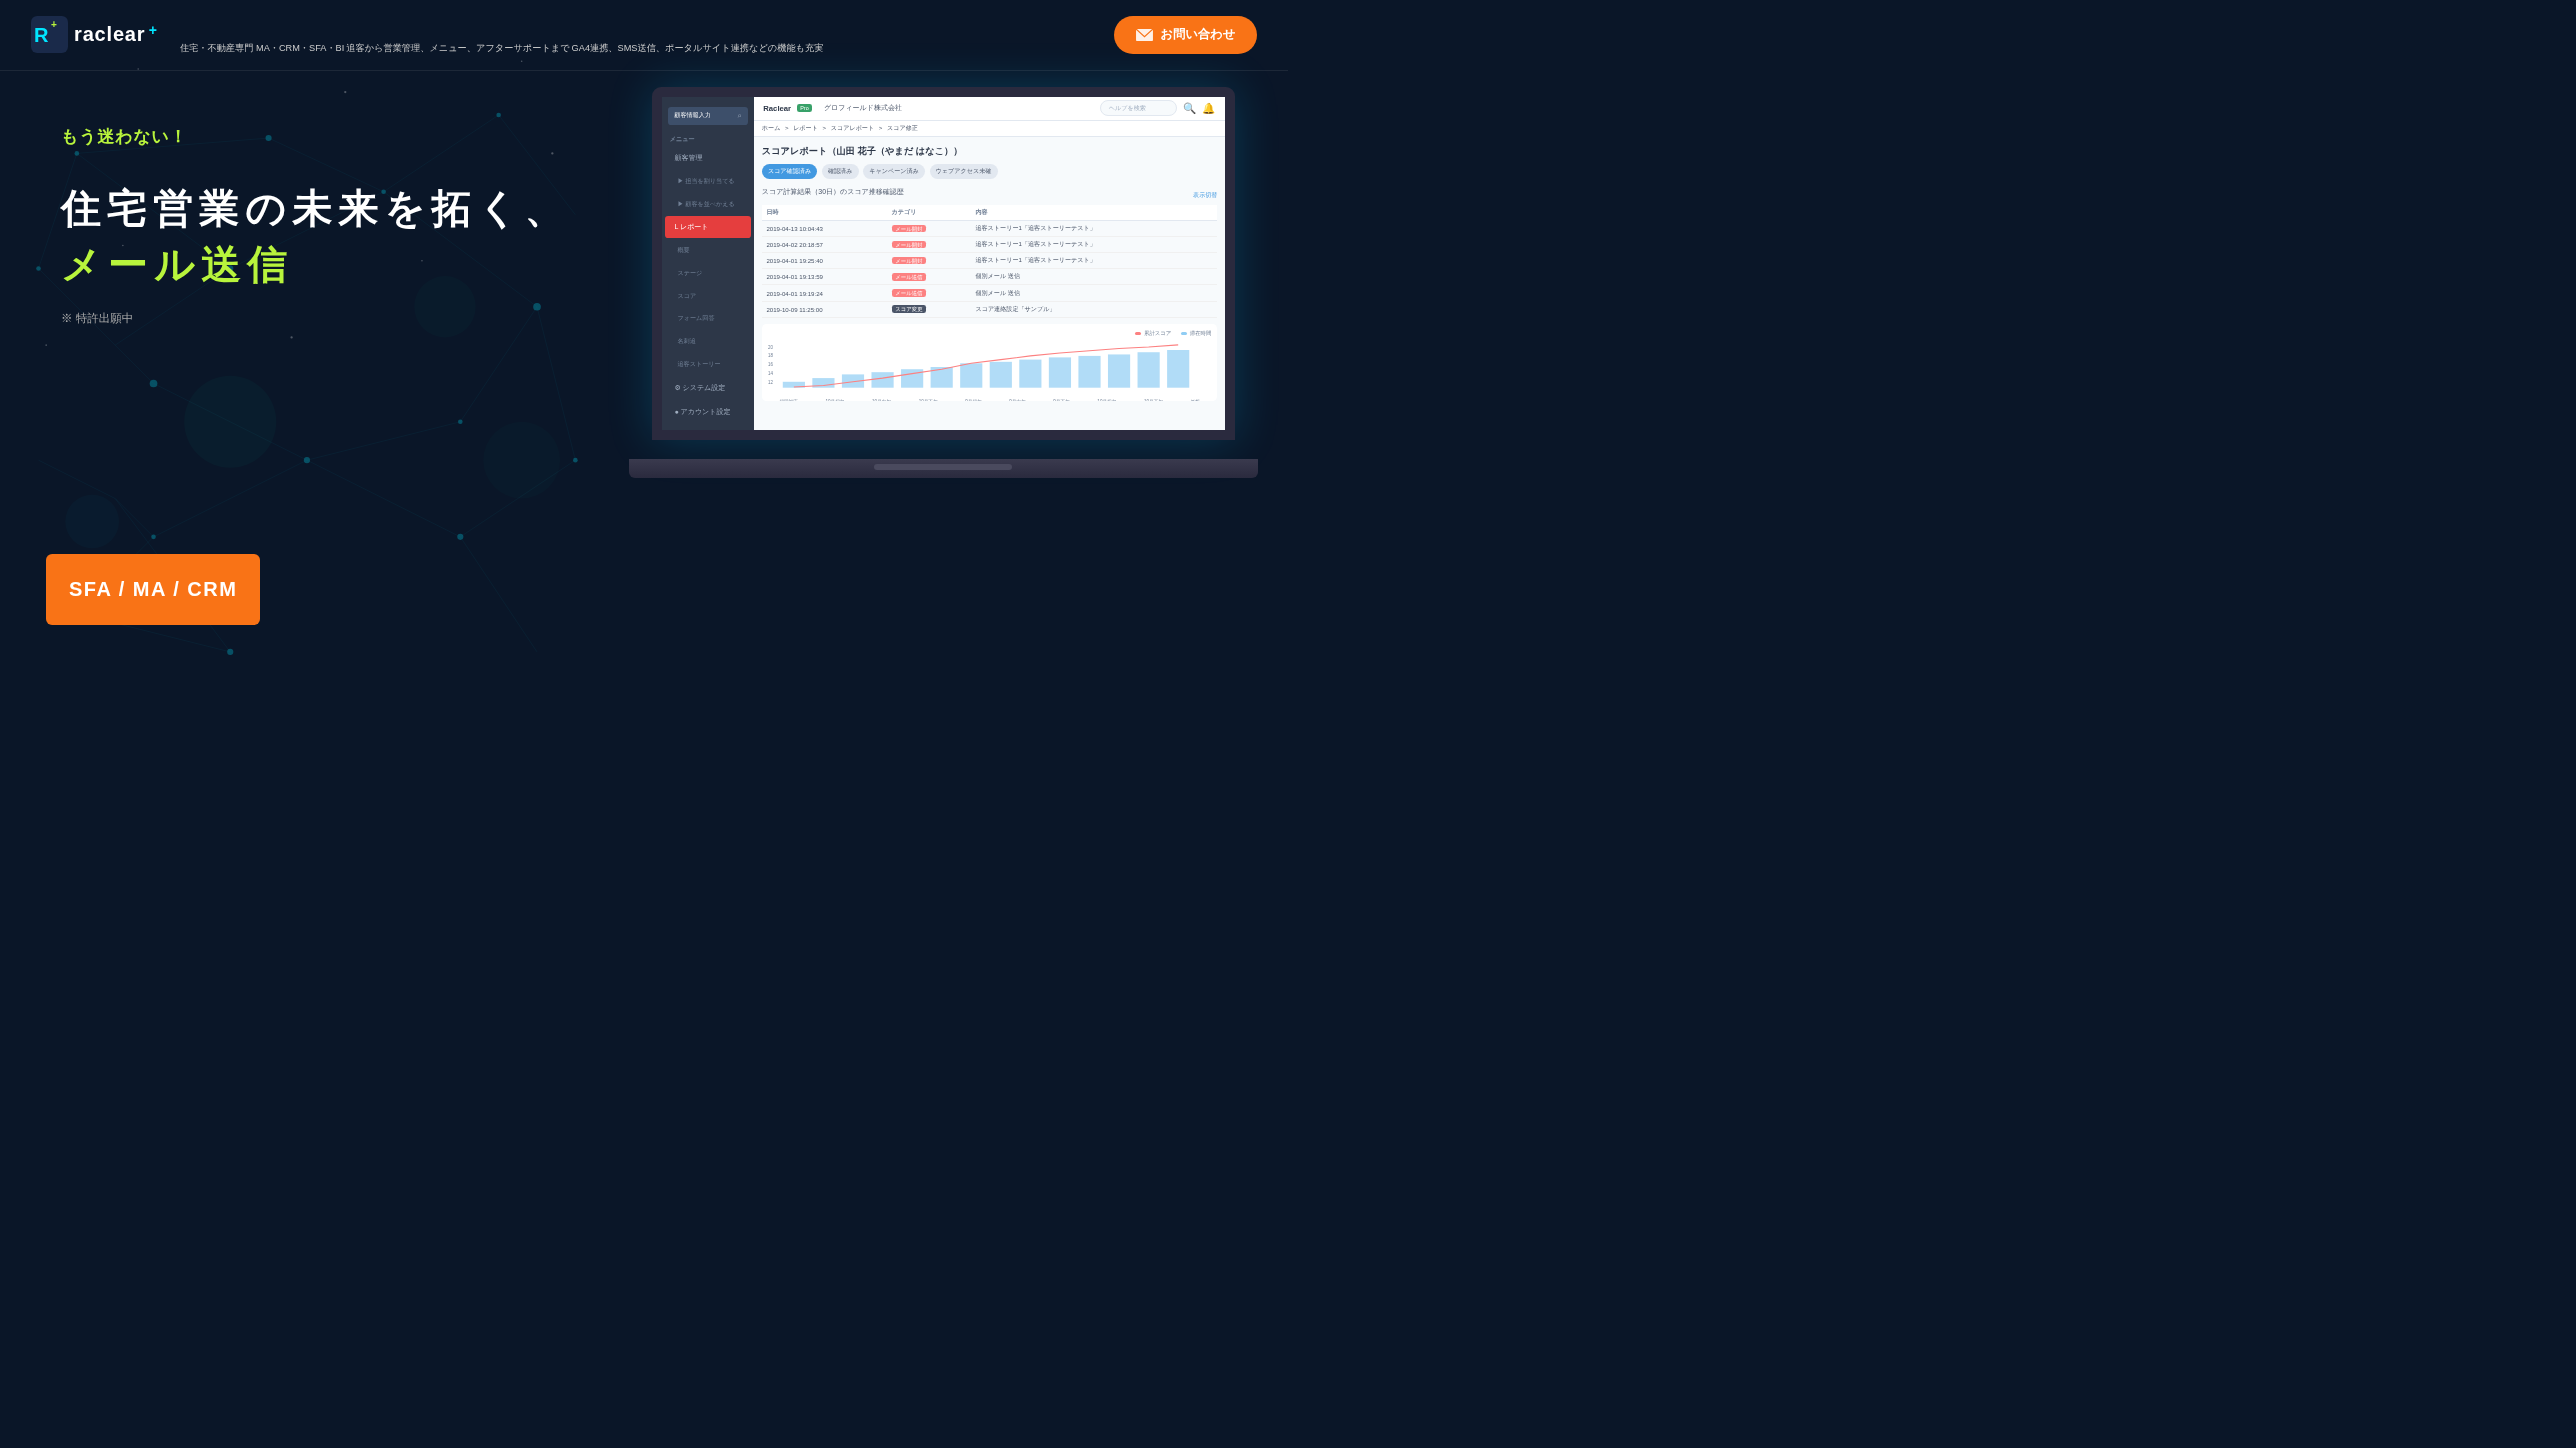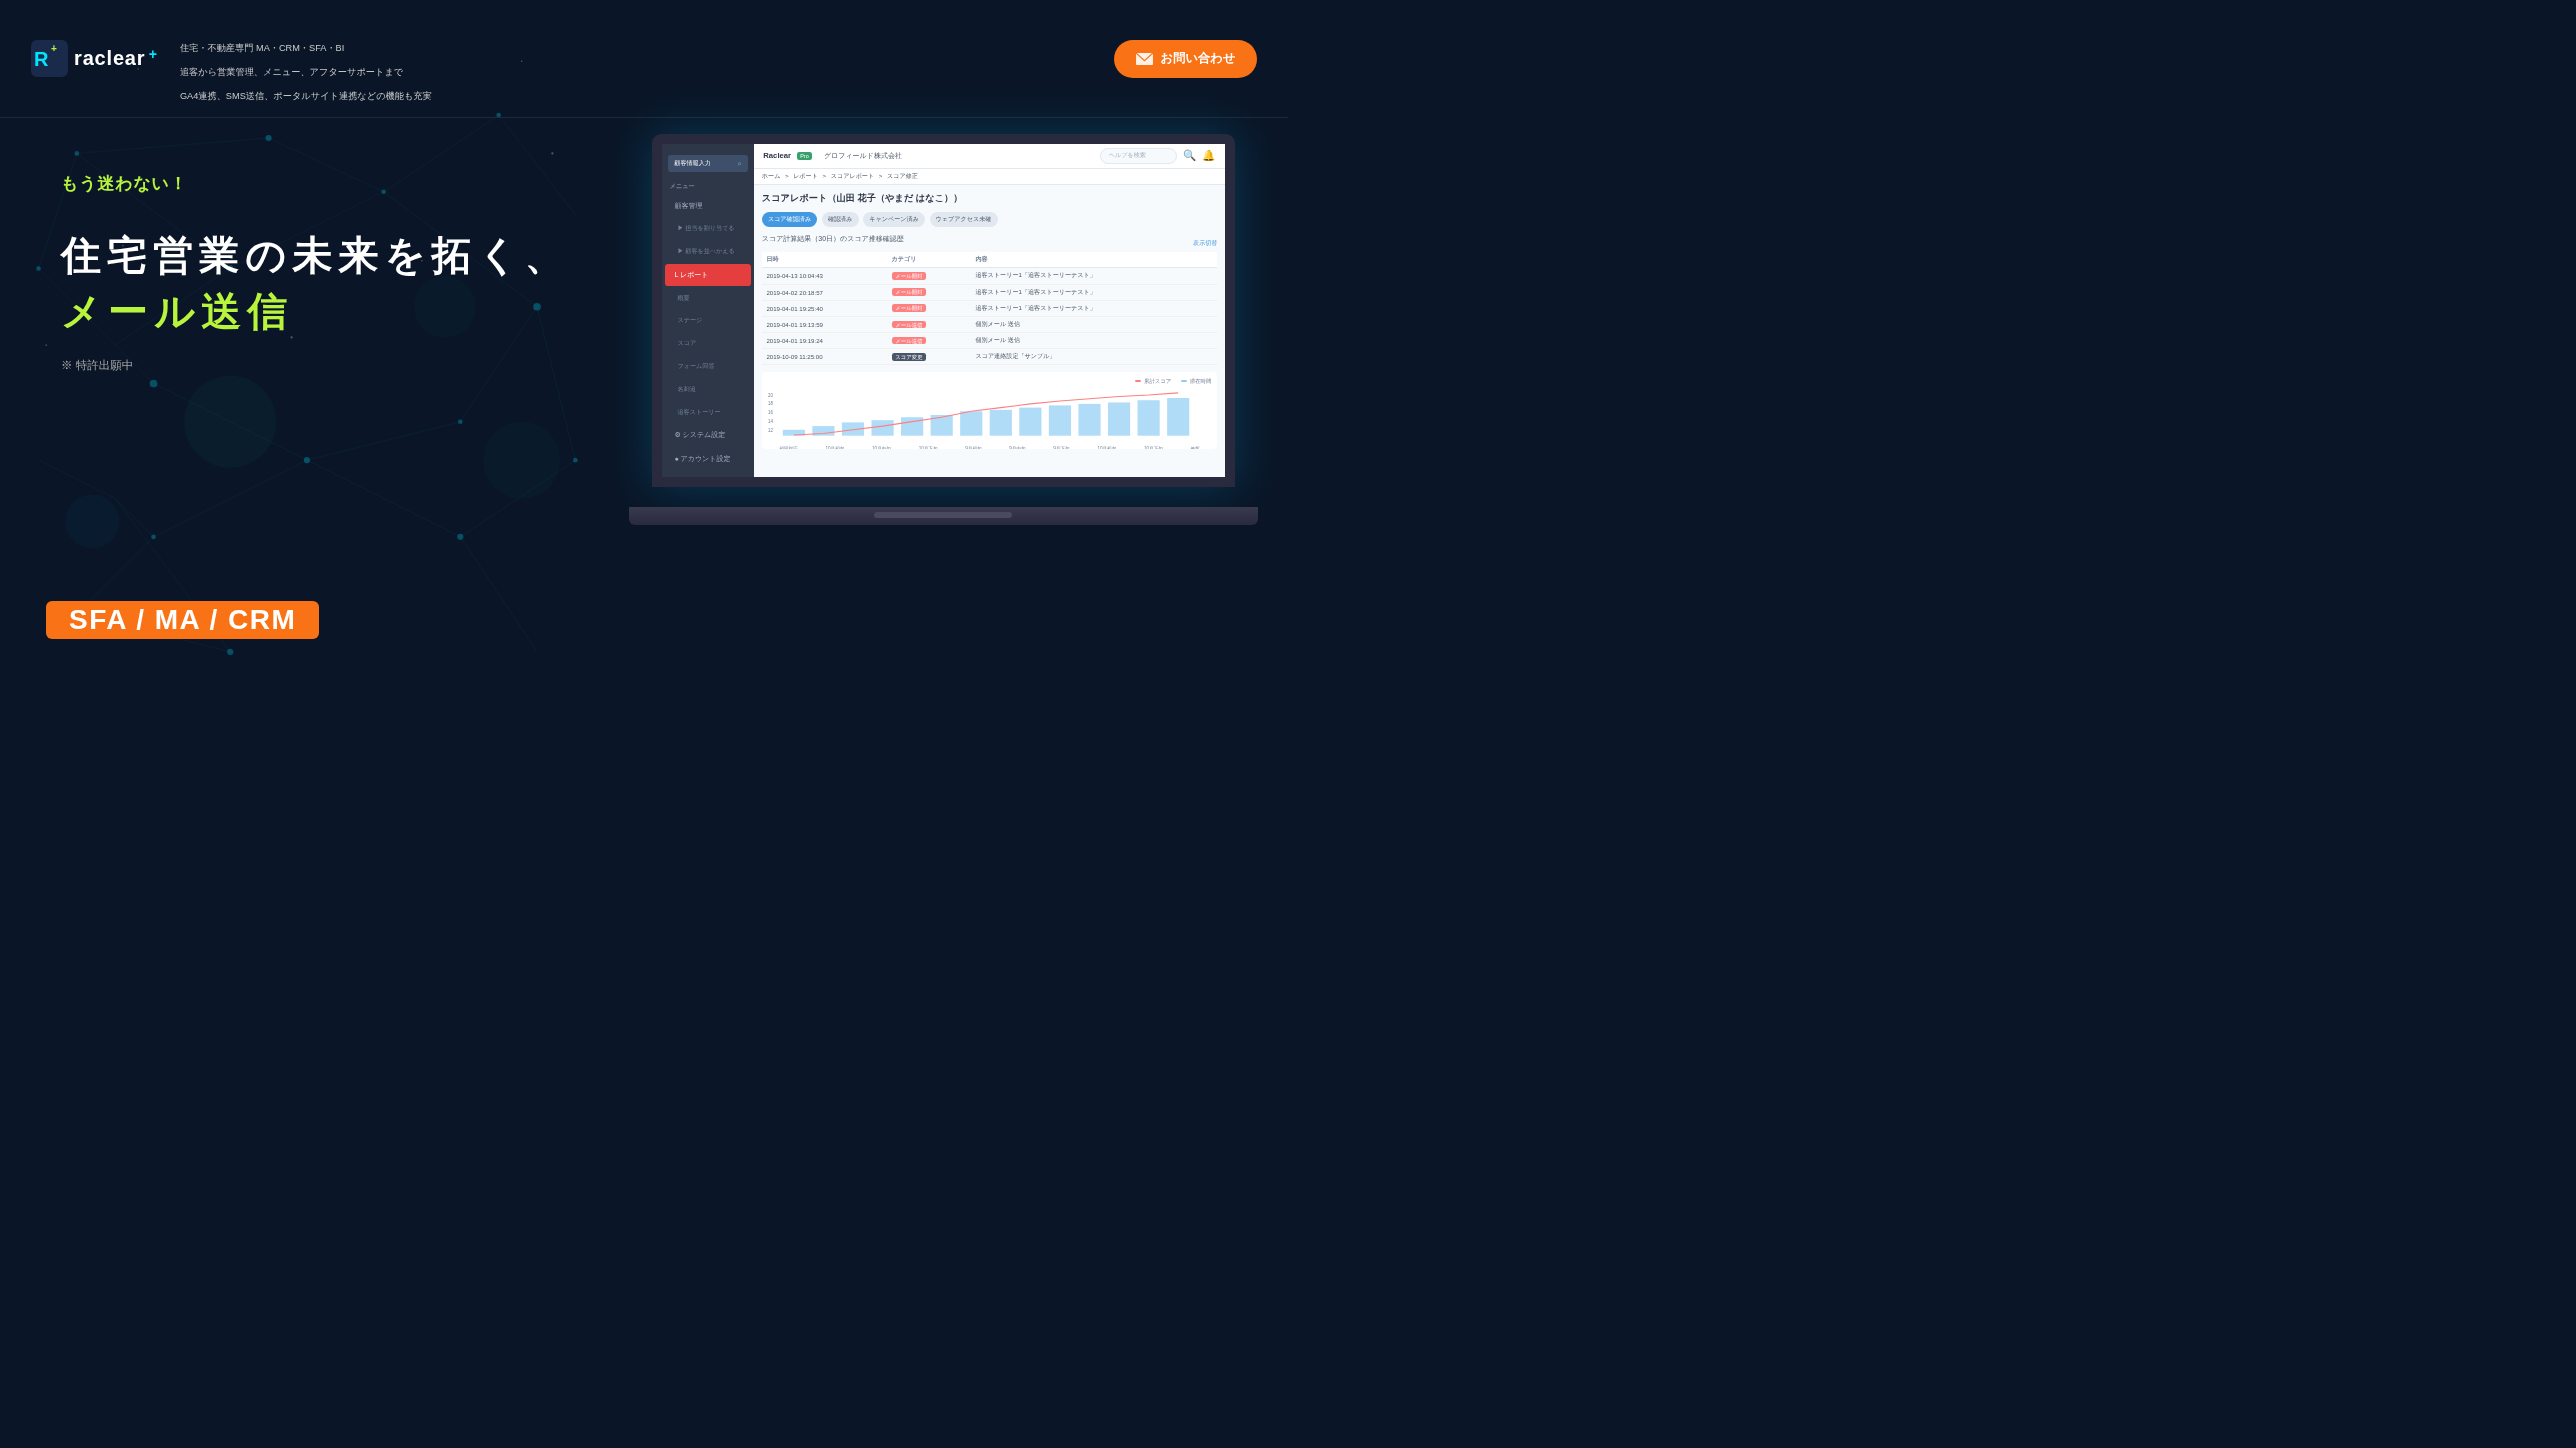--- a/index.html
+++ b/index.html
@@ -52,22 +52,22 @@
     }
     .logo-plus {
       color: #00e5ff;
       font-size: 14px;
       font-weight: 900;
       position: relative;
       top: -6.1px;
     }
     .header-tagline {
       display: flex;
-      flex-direction: column;
-      gap: 10px;
+      flex-direction: row;
+      gap: 2px;
       margin-top: 28px;
     }
     .header-tagline span {
       font-size: 9.2px;
       color: #ccc;
       line-height: 1.5;
     }
     .contact-btn {
       display: flex;
       align-items: center;
@@ -345,23 +345,23 @@
     .bottom-section {
       position: relative;
       z-index: 5;
       margin-top: -23px;
       padding: 0 46px;
     }
     .sfa-badge {
       display: inline-block;
       background: #f97316;
       color: #fff;
-      font-size: 28px;
+      font-size: 20px;
       font-weight: 900;
-      padding: 3px 23px;
+      padding: 24px 23px;
       border-radius: 6.1px;
       letter-spacing: 1.5px;
       margin-bottom: 0;
     }
     .bottom-desc {
       background: linear-gradient(135deg, #00b4d8 0%, #0077b6 50%, #023e8a 100%);
       border-radius: 38px 38px 0 0;
       padding: 21.5px 46px;
       margin-top: 15.3px;
     }

